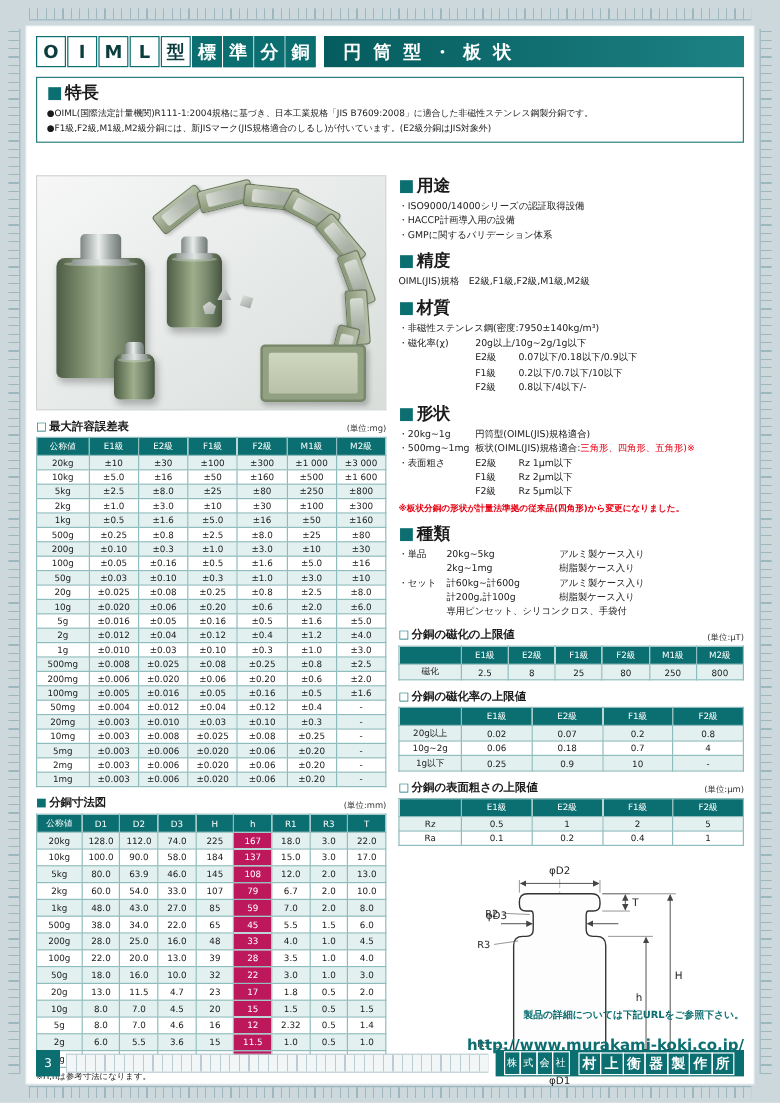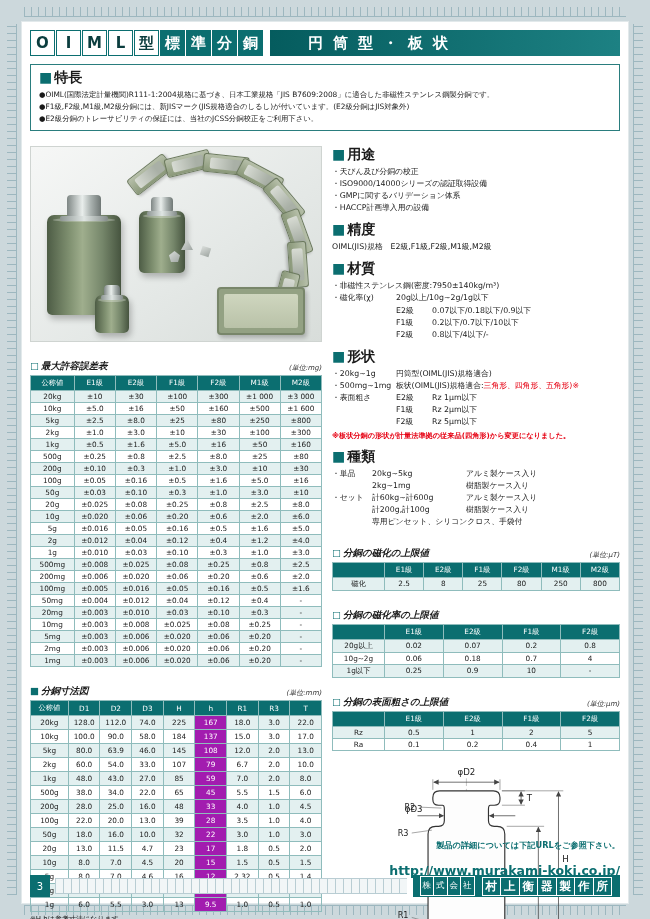--- a/index.html
+++ b/index.html
@@ -24,21 +24,21 @@
   .hdr-grp { display:inline-flex; }
   .hdr-box, .hdr-box-f {
     width:25px; height:26px; display:inline-flex; align-items:center; justify-content:center;
     font-size:15px; font-weight:bold; border:1px solid #0b6e70; margin-right:1px;
   }
   .hdr-box   { background:#fff; color:#0b3d3e; }
   .hdr-box-f { background:#0b6e70; color:#fff; }
   .hdr-band {
     flex:1; margin-left:6px; background:linear-gradient(90deg,#055c5e,#1d8183);
     color:#fff; font-size:15px; font-weight:bold; letter-spacing:10px;
-    display:flex; align-items:center; padding-left:38px; white-space:nowrap; overflow:hidden;
+    display:flex; align-items:center; padding-left:16px; white-space:nowrap; overflow:hidden;
   }
 
   
   .features { position:absolute; top:42px; left:8px; right:8px; border:1px solid #2a7d7e; padding:4px 8px 5px; }
   .sec-h { font-size:14px; font-weight:bold; margin-bottom:2px; }
   .mk   { color:#0b6e70; margin-right:2px; }
   .li75 { font-size:7.4px; line-height:1.6; white-space:nowrap; overflow:hidden; }
   .li8  { font-size:7.8px; line-height:1.55; white-space:nowrap; overflow:hidden; }
 
   
@@ -69,32 +69,32 @@
            background:linear-gradient(90deg,#d7dbd3,#a9b0a6 75%); border-radius:2px; }
   .tiny { position:absolute; background:linear-gradient(135deg,#dadedb,#9fa6a2); }
   .t1 { left:150px; top:92px;  width:12px; height:11px; clip-path:polygon(50% 0,100% 100%,0 100%); }
   .t2 { left:170px; top:100px; width:9px;  height:9px;  transform:rotate(18deg); }
   .t3 { left:138px; top:104px; width:11px; height:11px; clip-path:polygon(50% 0,100% 38%,82% 100%,18% 100%,0 38%); }
   .case { position:absolute; left:186px; top:140px; width:88px; height:48px;
           background:#93a183; border:2px solid #78866a; border-radius:4px; box-shadow:2px 3px 4px rgba(0,0,0,.22); }
   .case::after { content:""; position:absolute; inset:5px; background:linear-gradient(180deg,#cfd6bf,#b9c2a8); border-radius:2px; }
 
   
-  .tbl-head { display:flex; justify-content:space-between; align-items:flex-end; margin:18px 0 2px;font-style:italic; }
+  .tbl-head { display:flex; justify-content:space-between; align-items:flex-end; margin:7px 0 2px; }
   .tbl-title { font-size:9.5px; font-weight:bold; }
   .mk-o { color:#0b6e70; margin-right:2px; font-weight:bold; }
   .unit { font-size:7px; color:#333; }
   table.tbl { width:100%; border-collapse:collapse; font-size:7.3px; table-layout:fixed; }
   .tbl th, .tbl td { border:0.5px solid #8fbcbc; padding:1px 1px; text-align:center; white-space:nowrap; overflow:hidden; }
   .tbl thead th { background:#0b6e70; color:#fff; font-weight:normal; padding:2px 1px; }
   .tbl tbody tr:nth-child(odd) td { background:#e3f0f0; }
   .err th:first-child { width:15%; }
   .dim td, .dim th { padding:2px 1px; }
   .dim th:first-child { width:13%; }
-  .dim tbody tr td:nth-child(6) { background:#a21caf; color:#fff; }
+  .dim tbody tr td:nth-child(6) { background:#be185d; color:#fff; }
   .tbl-s { font-size:7.5px; }
   .tbl-s th:first-child { width:52px; }
   .tbl-note { font-size:7px; margin-top:2px; }
 
   
   .sec { margin-bottom:7px; }
   .mrow, .srow, .trow { font-size:7.8px; line-height:1.55; display:flex; white-space:nowrap; }
   .sp64 { display:inline-block; width:64px; flex:none; }
   .w36  { display:inline-block; width:36px; flex:none; }
   .tlab { display:inline-block; width:40px; flex:none; }
@@ -148,21 +148,20 @@
     </div>
   </div>
 
   <div class="features">
     <div class="sec-h">
       <span class="mk">■</span><span>特長</span>
     </div>
     <div>
         <div class="li75">●OIML(国際法定計量機関)R111-1:2004規格に基づき、日本工業規格「JIS B7609:2008」に適合した非磁性ステンレス鋼製分銅です。</div>
         <div class="li75">●F1級,F2級,M1級,M2級分銅には、新JISマーク(JIS規格適合のしるし)が付いています。(E2級分銅はJIS対象外)</div>
-        <div class="li75">●E2級分銅のトレーサビリティの保証には、当社のJCSS分銅校正をご利用下さい。</div>
       </div>
   </div>
 
   <div class="col-left">
 
     <div class="photo">
       <div class="cyl cyl1">
           <div class="knob"></div>
         </div>
       <div class="cyl cyl2">
@@ -588,24 +587,23 @@
         </tbody>
       </table>
     <div class="tbl-note">※H,hは参考寸法になります。</div>
   </div>
 
   <div class="col-right">
 
     <div class="sec">
       <div class="sec-h"><span class="mk">■</span><span>用途</span></div>
       <div>
-          <div class="li8">・天びん及び分銅の校正</div>
           <div class="li8">・ISO9000/14000シリーズの認証取得設備</div>
+          <div class="li8">・HACCP計画導入用の設備</div>
           <div class="li8">・GMPに関するバリデーション体系</div>
-          <div class="li8">・HACCP計画導入用の設備</div>
         </div>
     </div>
 
     <div class="sec">
       <div class="sec-h"><span class="mk">■</span><span>精度</span></div>
       <div class="li8">OIML(JIS)規格　E2級,F1級,F2級,M1級,M2級</div>
     </div>
 
     <div class="sec">
       <div class="sec-h"><span class="mk">■</span><span>材質</span></div>

